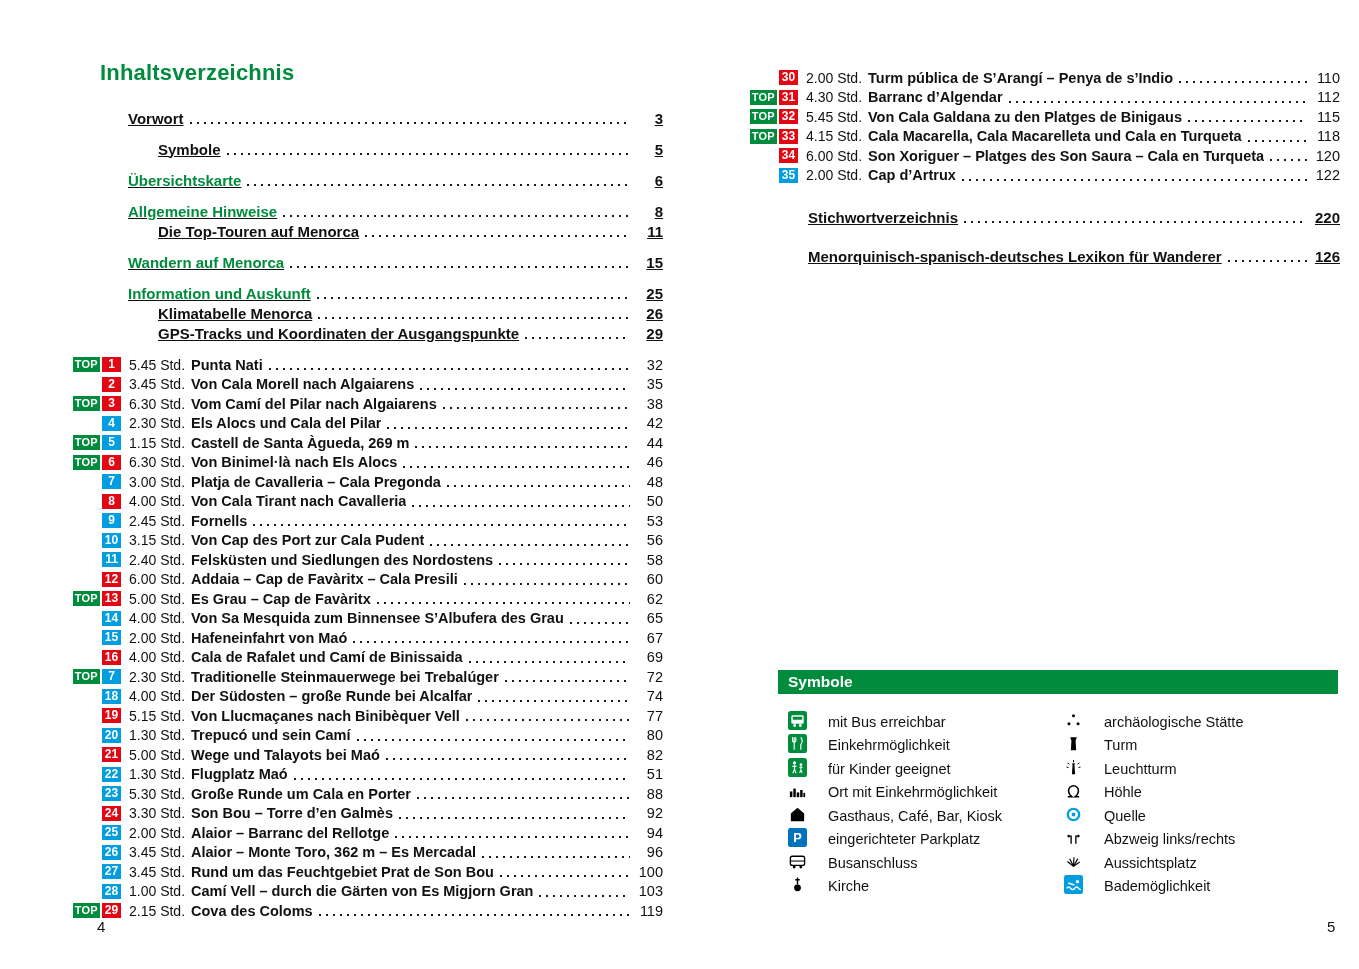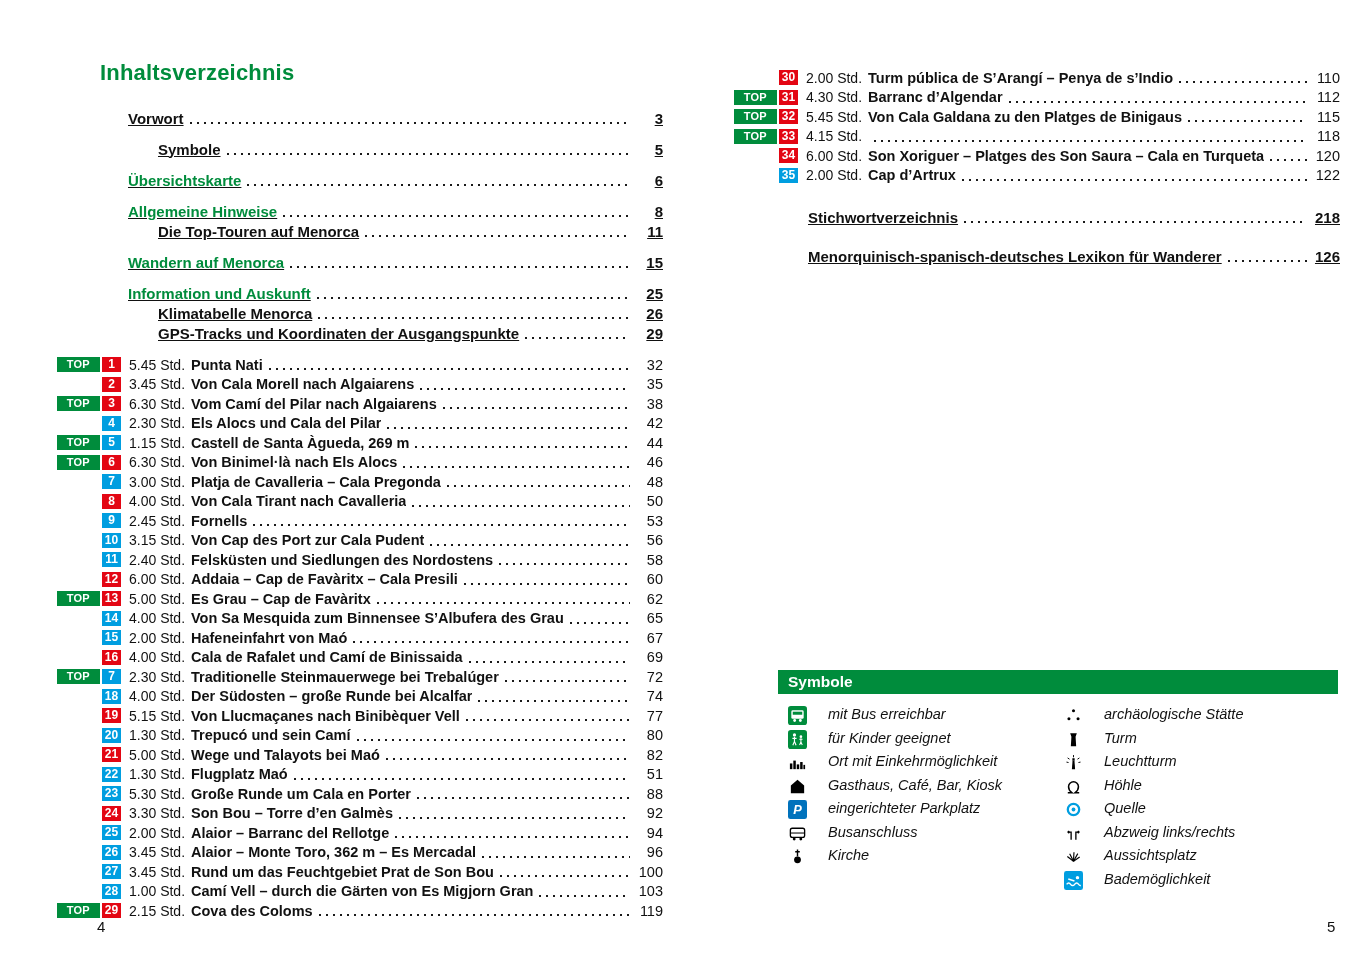--- a/index.html
+++ b/index.html
@@ -60,21 +60,21 @@
   }
   .badges {
     width: 48px; flex: 0 0 48px;
     display: flex; justify-content: flex-end; align-items: center; gap: 2px;
   }
   .top-badge {
     display: none;
     background: var(--green, #008C3C); color: #fff;
     font-size: 11px; font-weight: bold;
     height: 15px; line-height: 15px;
-    padding: 0 10px; letter-spacing: 0.3px;
+    padding: 0 2px; letter-spacing: 0.3px;
   }
   .tour-row.has-top .top-badge { display: block; }
   .num-badge {
     color: #fff; font-weight: bold; font-size: 12px;
     min-width: 19px; height: 15px; line-height: 15.5px;
     text-align: center; padding: 0 1px;
   }
   .num-badge.red  { background: var(--red, #E30613); }
   .num-badge.blue { background: var(--blue, #009EE0); }
   .time { flex: 0 0 62px; width: 62px; margin-left: 8px; font-size: 14px; }
@@ -87,21 +87,21 @@
   
   .symbols-box { position: absolute; left: 28px; top: 610px; width: 560px; }
   .symbols-header {
     background: var(--green, #008C3C); color: #fff;
     font-weight: bold; font-size: 15.5px;
     height: 24px; line-height: 24px; padding-left: 10px;
   }
   .symbols-body { display: flex; padding: 12px 4px 4px 4px; }
   .sym-col { width: 292px; }
   .sym-col.right { flex: 1 1 auto; }
-  .sym-row { display: flex; align-items: flex-start; height: 23.5px; font-size: 14.5px; font-style: italic; }
+  .sym-row { display: flex; align-items: flex-end; height: 23.5px; font-size: 14.5px; }
   .sym-icon {
     width: 30px; flex: 0 0 30px; margin-right: 16px;
     display: flex; justify-content: center; align-items: center;
   }
   .sym-icon svg { width: 19px; height: 19px; display: block; }
   .sym-label { white-space: nowrap; }
 
   
   .folio { position: absolute; font-size: 15px; color: #111; }
   .folio-left  { left: 57px;  top: 918px; }
@@ -486,20 +486,21 @@
     <span class="tour-title">Von Cala Galdana zu den Platges de Binigaus</span>
     <span class="leader"></span>
     <span class="pagenum">115</span>
   </div>
         <div class="tour-row has-top">
     <span class="badges">
       <span class="top-badge">TOP</span>
       <span class="num-badge red">33</span>
     </span>
     <span class="time">4.15 Std.</span>
+    <span class="tour-title">Cala Macarella, Cala Macarelleta und Cala en Turqueta</span>
     <span class="leader"></span>
     <span class="pagenum">118</span>
   </div>
         <div class="tour-row">
     <span class="badges">
 
       <span class="num-badge red">34</span>
     </span>
     <span class="time">6.00 Std.</span>
     <span class="tour-title">Son Xoriguer – Platges des Son Saura – Cala en Turqueta</span>
@@ -514,21 +515,21 @@
     <span class="time">2.00 Std.</span>
     <span class="tour-title">Cap d’Artrux</span>
     <span class="leader"></span>
     <span class="pagenum">122</span>
   </div>
       </div>
     <div class="back-matter" id="back-matter">
         <div class="bm-row">
     <span class="fm-label">Stichwortverzeichnis</span>
     <span class="leader"></span>
-    <span class="pagenum">218</span>
+    <span class="pagenum">220</span>
   </div>
         <div class="bm-row">
     <span class="fm-label">Menorquinisch-spanisch-deutsches Lexikon für Wanderer</span>
     <span class="leader"></span>
     <span class="pagenum">126</span>
   </div>
       </div>
 
     <div class="symbols-box">
       <div class="symbols-header">Symbole</div>
@@ -538,20 +539,30 @@
     <span class="sym-icon">
                 <svg viewBox="0 0 20 20">
                   <rect width="20" height="20" rx="3" fill="#008C3C"></rect>
                   <rect x="3.5" y="4.5" width="13" height="9" rx="1.5" fill="#fff"></rect>
                   <rect x="5" y="6" width="10" height="3.2" fill="#008C3C"></rect>
                   <circle cx="7" cy="15.3" r="1.5" fill="#fff"></circle>
                   <circle cx="13" cy="15.3" r="1.5" fill="#fff"></circle>
                 </svg>
               </span>
     <span class="sym-label">mit Bus erreichbar</span>
+  </div>
+            <div class="sym-row">
+    <span class="sym-icon">
+                <svg viewBox="0 0 20 20">
+                  <rect width="20" height="20" rx="3" fill="#008C3C"></rect>
+                  <path d="M6.5 3.5 V16.5 M4.8 3.5 V8 M8.2 3.5 V8 M4.8 8 h3.4" stroke="#fff" stroke-width="1.2" fill="none"></path>
+                  <path d="M13.5 3.5 c1.8 2.5 1.8 5.5 0 7.5 V16.5" stroke="#fff" stroke-width="1.2" fill="none"></path>
+                </svg>
+              </span>
+    <span class="sym-label">Einkehrmöglichkeit</span>
   </div>
             <div class="sym-row">
     <span class="sym-icon">
                 <svg viewBox="0 0 20 20">
                   <rect width="20" height="20" rx="3" fill="#008C3C"></rect>
                   <circle cx="6.8" cy="5.2" r="1.7" fill="#fff"></circle>
                   <path d="M6.8 7.2 V12 M4.6 8.8 h4.4 M6.8 12 l-1.7 4 M6.8 12 l1.7 4" stroke="#fff" stroke-width="1.2" fill="none"></path>
                   <circle cx="13.6" cy="7" r="1.4" fill="#fff"></circle>
                   <path d="M13.6 8.6 V12.5 M11.9 9.8 h3.4 M13.6 12.5 l-1.4 3.3 M13.6 12.5 l1.4 3.3" stroke="#fff" stroke-width="1.1" fill="none"></path>
                 </svg>

